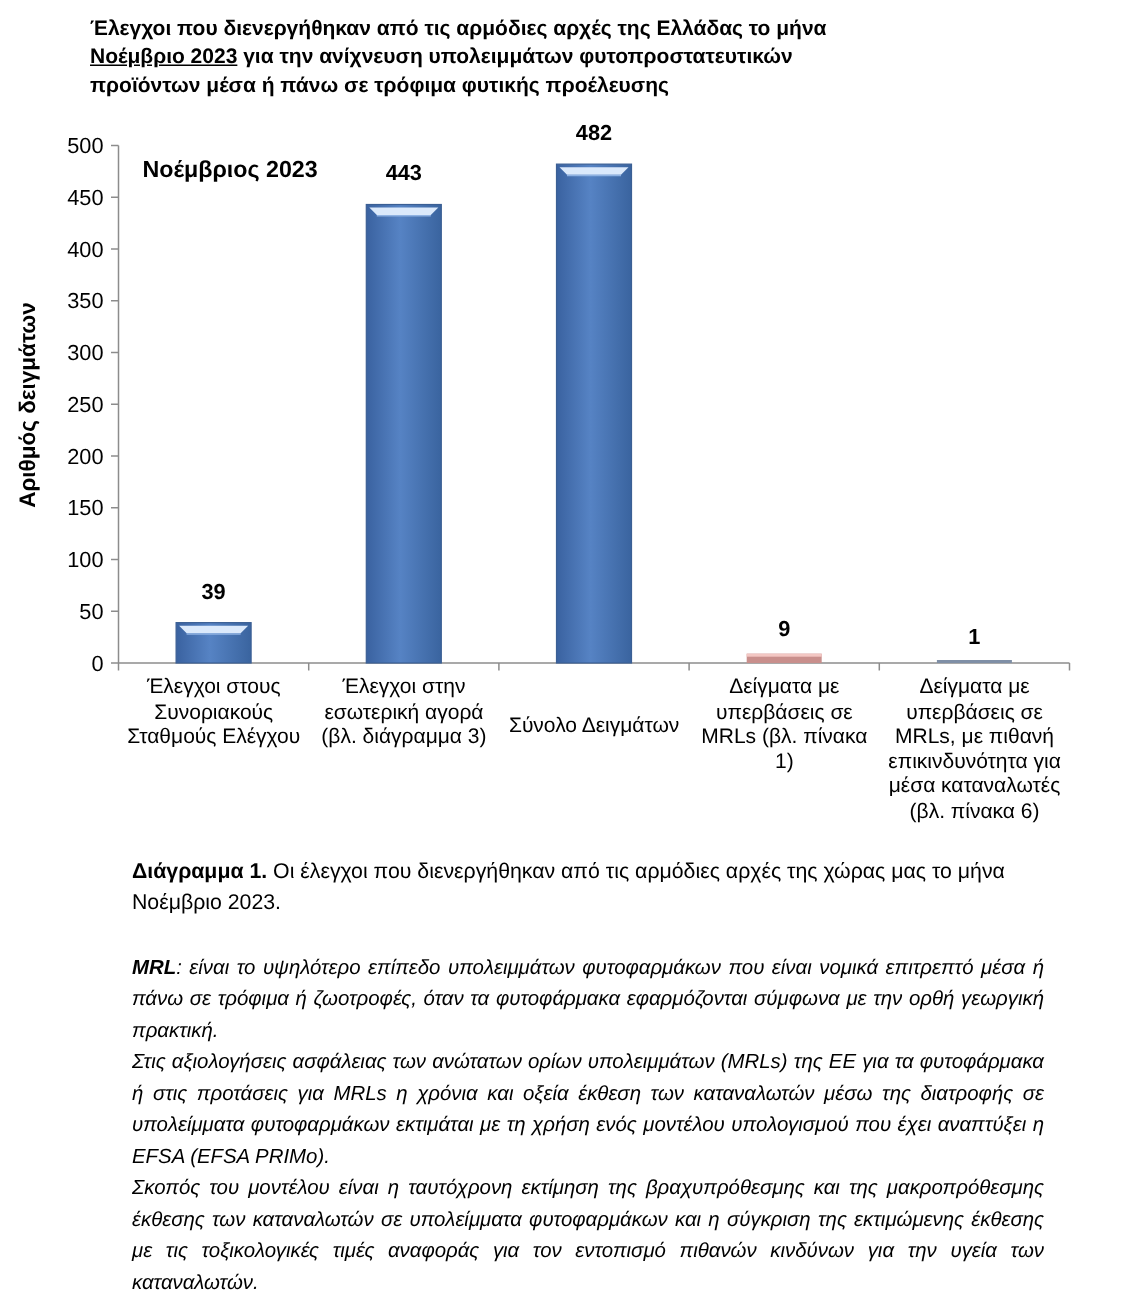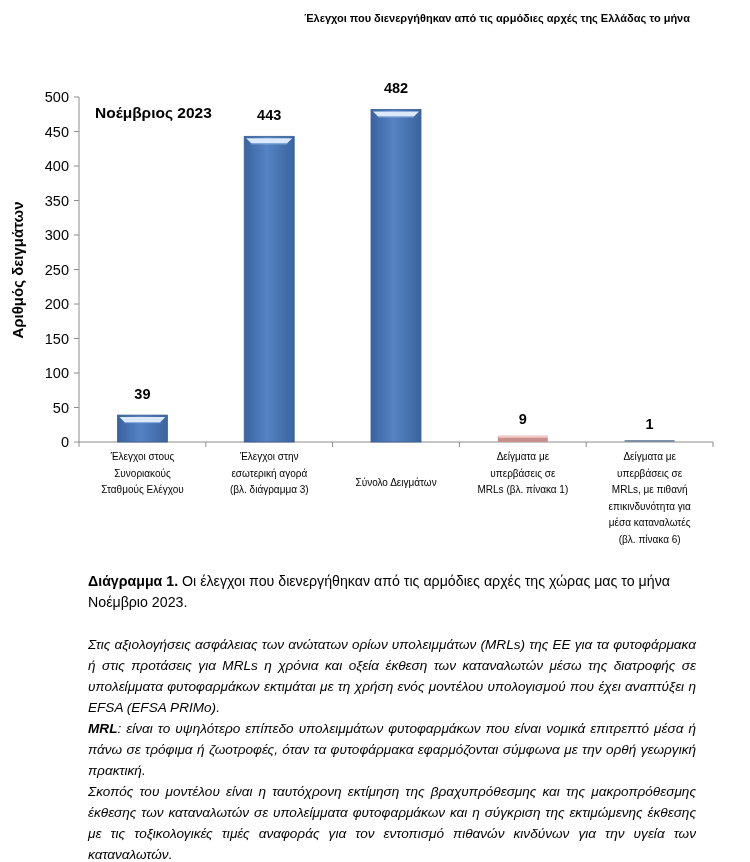--- a/index.html
+++ b/index.html
@@ -1,35 +1,37 @@
 <!DOCTYPE html>
 <html><head>
 <meta charset="utf-8">
 <style>
   html, body { margin: 0; padding: 0; background: #ffffff; }
   body { width: 750px; height: 862px; position: relative; overflow: hidden; font-family: "Liberation Sans", sans-serif; color: #000; }
-  #chart-title { position: absolute; left: 60px; top: 9px; width: 630px; text-align: right; font-weight: bold; font-size: 11px; line-height: 19px; font-family: "Liberation Sans", sans-serif; }
+  #chart-title { position: absolute; left: 60px; top: 9px; width: 630px; text-align: left; font-weight: bold; font-size: 14px; line-height: 19px; font-family: "Liberation Sans", sans-serif; }
   #chart-title .u { text-decoration: underline; }
   #chart-svg { position: absolute; left: 0; top: 0; }
   .tick-label { font-family: "Liberation Sans", sans-serif; font-size: 14.5px; fill: #000; }
   .data-label { font-family: "Liberation Sans", sans-serif; font-size: 14.5px; font-weight: bold; fill: #000; }
   .y-title { font-family: "Liberation Sans", sans-serif; font-size: 15px; font-weight: bold; fill: #000; }
   .inset { font-family: "Liberation Sans", sans-serif; font-size: 15.5px; font-weight: bold; fill: #000; }
-  .cat-label { position: absolute; width: 127px; text-align: center; font-size: 10px; line-height: 16.5px; font-family: "Liberation Sans", sans-serif; }
+  .cat-label { position: absolute; width: 127px; text-align: center; font-size: 14px; line-height: 16.5px; font-family: "Liberation Sans", sans-serif; }
   #caption { position: absolute; left: 88px; top: 571px; width: 600px; font-size: 14.2px; line-height: 21px; font-family: "Liberation Sans", sans-serif; }
   #caption b { font-weight: bold; margin-top: 43px; }
   #notes { position: absolute; left: 88px; top: 634px; width: 608px; font-size: 13.6px; line-height: 21px; font-style: italic; text-align: justify; font-family: "Liberation Sans", sans-serif; }
   #notes p { margin: 0; }
   #notes b { font-weight: bold; }
 </style>
 </head>
 <body>
 
 <div id="chart-title">
   <div>Έλεγχοι που διενεργήθηκαν από τις αρμόδιες αρχές της Ελλάδας το μήνα</div>
+  <div><span class="u">Νοέμβριο 2023</span><span> για την ανίχνευση υπολειμμάτων φυτοπροστατευτικών</span></div>
+  <div>προϊόντων μέσα ή πάνω σε τρόφιμα φυτικής προέλευσης</div>
 </div>
 
 <svg id="chart-svg" width="750" height="862">
   <defs>
     <linearGradient id="blueGrad" x1="0" x2="1" y1="0" y2="0">
       <stop offset="0" stop-color="#3a62a0"></stop>
       <stop offset="0.45" stop-color="#5683c4"></stop>
       <stop offset="1" stop-color="#3a649f"></stop>
     </linearGradient>
   </defs>
@@ -127,16 +129,16 @@
       <div>MRLs, με πιθανή</div>
       <div>επικινδυνότητα για</div>
       <div>μέσα καταναλωτές</div>
       <div>(βλ. πίνακα 6)</div>
     </div>
   </div>
 
 <div id="caption"><b>Διάγραμμα 1.</b><span> Οι έλεγχοι που διενεργήθηκαν από τις αρμόδιες αρχές της χώρας μας το μήνα Νοέμβριο 2023.</span></div>
 
 <div id="notes">
+  <p><b>MRL</b><span>: είναι το υψηλότερο επίπεδο υπολειμμάτων φυτοφαρμάκων που είναι νομικά επιτρεπτό μέσα ή πάνω σε τρόφιμα ή ζωοτροφές, όταν τα φυτοφάρμακα εφαρμόζονται σύμφωνα με την ορθή γεωργική πρακτική.</span></p>
   <p>Στις αξιολογήσεις ασφάλειας των ανώτατων ορίων υπολειμμάτων (MRLs) της ΕΕ για τα φυτοφάρμακα ή στις προτάσεις για MRLs η χρόνια και οξεία έκθεση των καταναλωτών μέσω της διατροφής σε υπολείμματα φυτοφαρμάκων εκτιμάται με τη χρήση ενός μοντέλου υπολογισμού που έχει αναπτύξει η EFSA (EFSA PRIMo).</p>
-  <p><b>MRL</b><span>: είναι το υψηλότερο επίπεδο υπολειμμάτων φυτοφαρμάκων που είναι νομικά επιτρεπτό μέσα ή πάνω σε τρόφιμα ή ζωοτροφές, όταν τα φυτοφάρμακα εφαρμόζονται σύμφωνα με την ορθή γεωργική πρακτική.</span></p>
   <p>Σκοπός του μοντέλου είναι η ταυτόχρονη εκτίμηση της βραχυπρόθεσμης και της μακροπρόθεσμης έκθεσης των καταναλωτών σε υπολείμματα φυτοφαρμάκων και η σύγκριση της εκτιμώμενης έκθεσης με τις τοξικολογικές τιμές αναφοράς για τον εντοπισμό πιθανών κινδύνων για την υγεία των καταναλωτών.</p>
 </div>
 
 </body></html>

